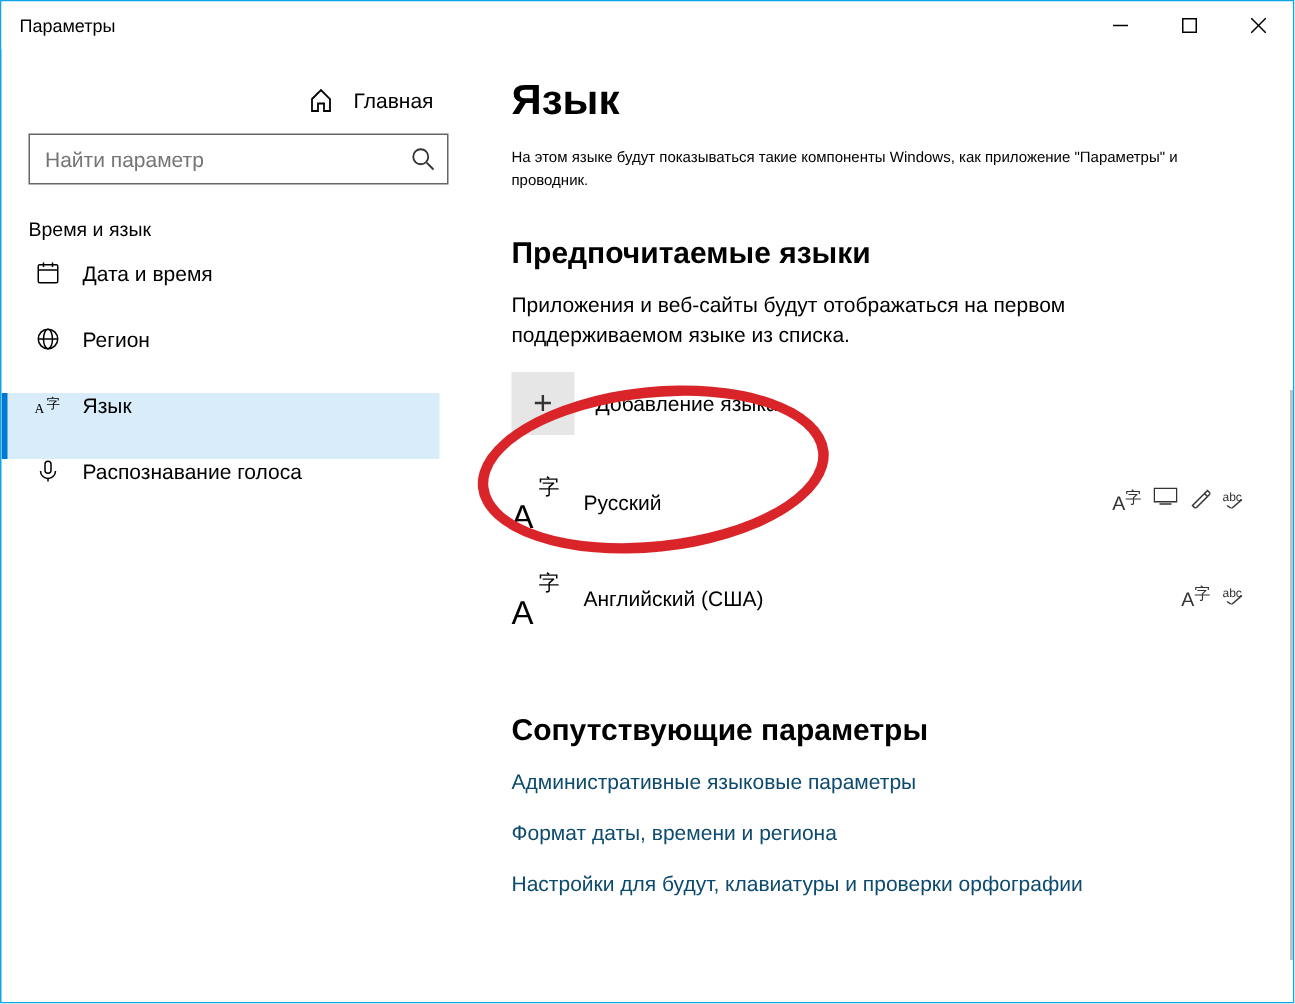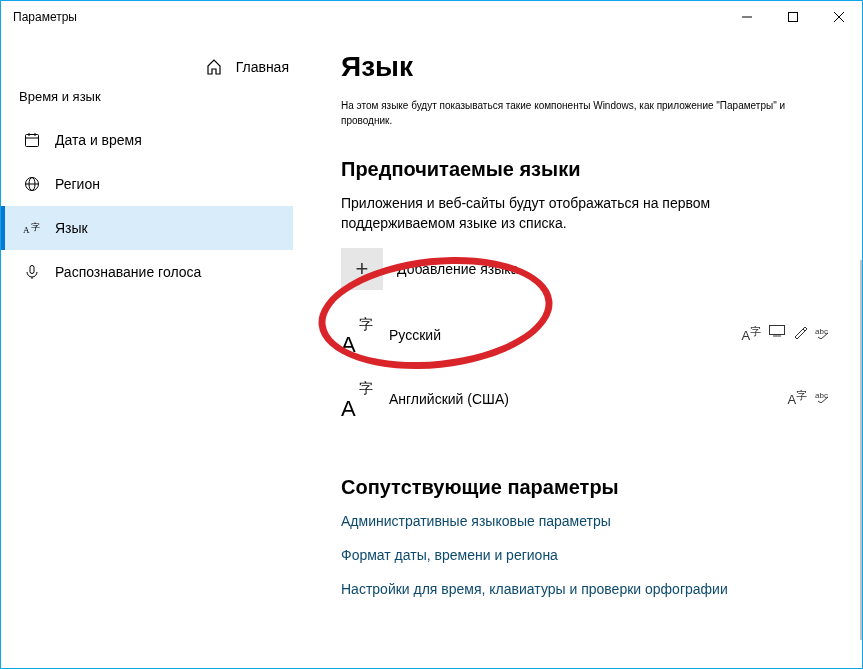--- a/index.html
+++ b/index.html
@@ -21,21 +21,21 @@
   .title-controls { display: flex; }
   .tcbtn { width: 46px; height: 32px; display: flex; align-items: center; justify-content: center; }
   .body { flex: 1; display: flex; overflow: hidden; }
   .sidebar { width: 310px; padding: 18px 18px 0 18px; }
   .home-row { display: flex; align-items: center; gap: 14px; padding: 8px 4px 14px 4px; font-size: 14px; justify-content: flex-end; }
   .search-wrap { position: relative; width: 280px; height: 34px; border: 1px solid #666; margin-bottom: 22px; }
   .search-input { width: 100%; height: 100%; border: none; outline: none; padding: 0 38px 0 10px; font-size: 14px; background: transparent; }
   .search-icon { position: absolute; right: 8px; top: 50%; transform: translateY(-50%); }
   .category-title { font-size: 13px; font-weight: 400; margin-bottom: 14px; }
   .nav-list { list-style: none; margin-left: -18px; }
-  .nav-item { display: flex; align-items: center; gap: 14px; height: 44px; padding-left: 22px; cursor: default; }
+  .nav-item { display: flex; align-items: flex-start; gap: 14px; height: 44px; padding-left: 22px; cursor: default; }
   .nav-item.active { background: #d9ecf9; border-left: 4px solid #0078d4; padding-left: 18px; }
   .nav-icon { width: 18px; display: flex; justify-content: center; }
   .content { flex: 1; padding: 18px 30px 0 30px; overflow-y: auto; position: relative; }
   .h1 { font-size: 28px; font-weight: 600; margin-bottom: 16px; }
   .desc { font-size: 10px; line-height: 1.45; color: #000; max-width: 460px; margin-bottom: 30px; }
   .h2 { font-size: 20px; font-weight: 600; margin-bottom: 12px; }
   .desc2 { font-size: 14px; line-height: 1.45; max-width: 440px; margin-bottom: 14px; }
   .add-btn { display: inline-flex; align-items: center; gap: 14px; cursor: default; margin-bottom: 16px; }
   .add-square { width: 42px; height: 42px; background: #e6e6e6; display: flex; align-items: center; justify-content: center; font-size: 22px; color: #333; }
   .lang-row { display: flex; align-items: center; justify-content: space-between; width: 490px; padding: 12px 0 18px 0; }
@@ -88,20 +88,29 @@
   <div class="body">
     <div class="sidebar">
       <div class="home-row">
         <span>
           <svg width="16" height="16" viewBox="0 0 16 16">
               <path d="M2 7 L8 1 L14 7 L14 15 L10 15 L10 10 L6 10 L6 15 L2 15 Z" fill="none" stroke="#000" stroke-width="1.2"></path>
             </svg>
         </span>
         <span>Главная</span>
       </div>
+      <div class="search-wrap">
+        <input class="search-input" type="text" placeholder="Найти параметр" style="">
+        <span class="search-icon">
+          <svg width="16" height="16" viewBox="0 0 16 16">
+              <circle cx="6.5" cy="6.5" r="5" fill="none" stroke="#333" stroke-width="1.2"></circle>
+              <line x1="10.5" y1="10.5" x2="15" y2="15" stroke="#333" stroke-width="1.2"></line>
+            </svg>
+        </span>
+      </div>
       <div class="category-title">Время и язык</div>
       <ul class="nav-list">
         <li class="nav-item">
           <span class="nav-icon">
             <svg width="16" height="16" viewBox="0 0 16 16">
                 <rect x="1.5" y="2.5" width="13" height="12" rx="1" fill="none" stroke="#000"></rect>
                 <line x1="1.5" y1="6" x2="14.5" y2="6" stroke="#000"></line>
                 <line x1="5" y1="1" x2="5" y2="4" stroke="#000"></line>
                 <line x1="11" y1="1" x2="11" y2="4" stroke="#000"></line>
               </svg>
@@ -199,20 +208,20 @@
                 <text x="0" y="9" font-size="8" fill="#333">abc</text>
                 <path d="M3 12 L6 14 L13 8" fill="none" stroke="#333"></path>
               </svg>
           </span>
         </div>
       </div>
 
       <div class="related-head">Сопутствующие параметры</div>
       <a class="link">Административные языковые параметры</a>
       <a class="link">Формат даты, времени и региона</a>
-      <a class="link">Настройки для время, клавиатуры и проверки орфографии</a>
+      <a class="link">Настройки для будут, клавиатуры и проверки орфографии</a>
     </div>
   </div>
 
   <div class="scroll-indicator"></div>
 </div>
 
 <div class="circle-annotation"></div>
 
 </body></html>

